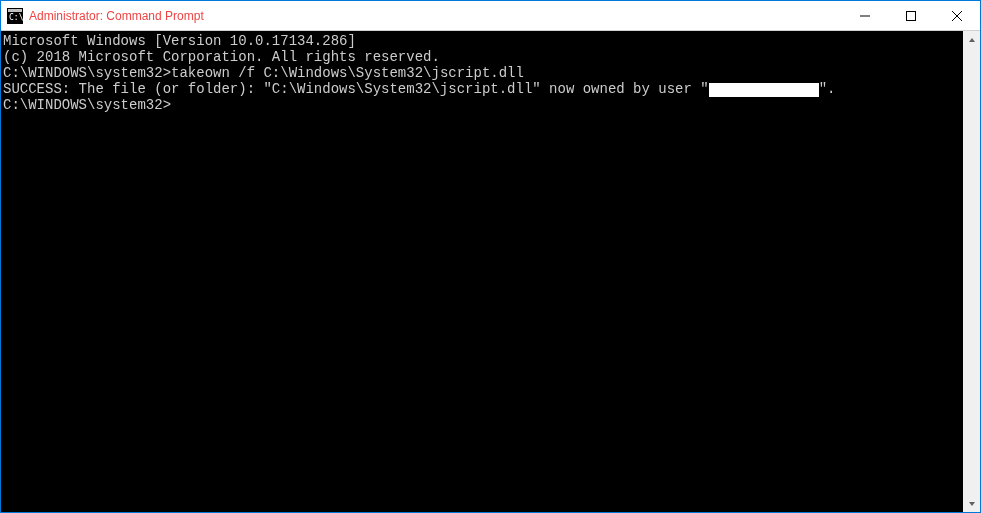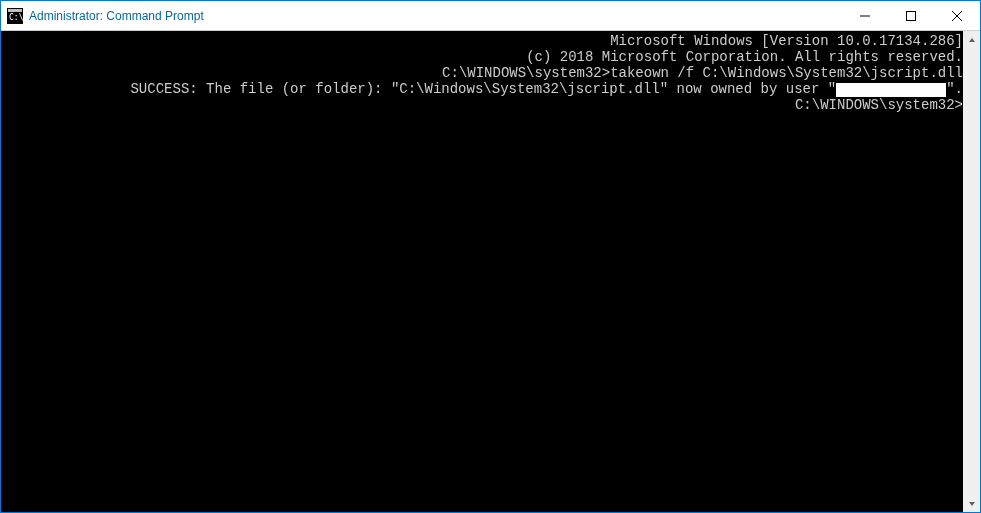--- a/index.html
+++ b/index.html
@@ -23,21 +23,21 @@
       width: 16px;
       height: 16px;
       margin-right: 6px;
       display: flex;
       align-items: center;
       justify-content: center;
     }
     .titlebar-icon svg { width: 16px; height: 16px; }
     .titlebar-text {
       font-size: 12px;
-      color: #0369a1;
+      color: #ef4444;
       flex: 1;
     }
     .titlebar-controls {
       display: flex;
       height: 100%;
     }
     .titlebar-btn {
       width: 46px;
       height: 100%;
       display: flex;
@@ -46,21 +46,20 @@
       font-family: "Segoe UI", sans-serif;
       font-size: 10px;
       color: #000;
     }
     .titlebar-btn svg { width: 10px; height: 10px; }
     .client {
       display: flex;
       width: 100%;
       height: calc(100% - 30px);
       background: #000000;
-      text-align: right;
     }
     .terminal {
       flex: 1;
       padding: 2px 0 0 2px;
       font-family: Consolas, "Courier New", monospace;
       font-size: 14px;
       line-height: 16px;
       color: #cccccc;
       white-space: pre;
       overflow: hidden;

